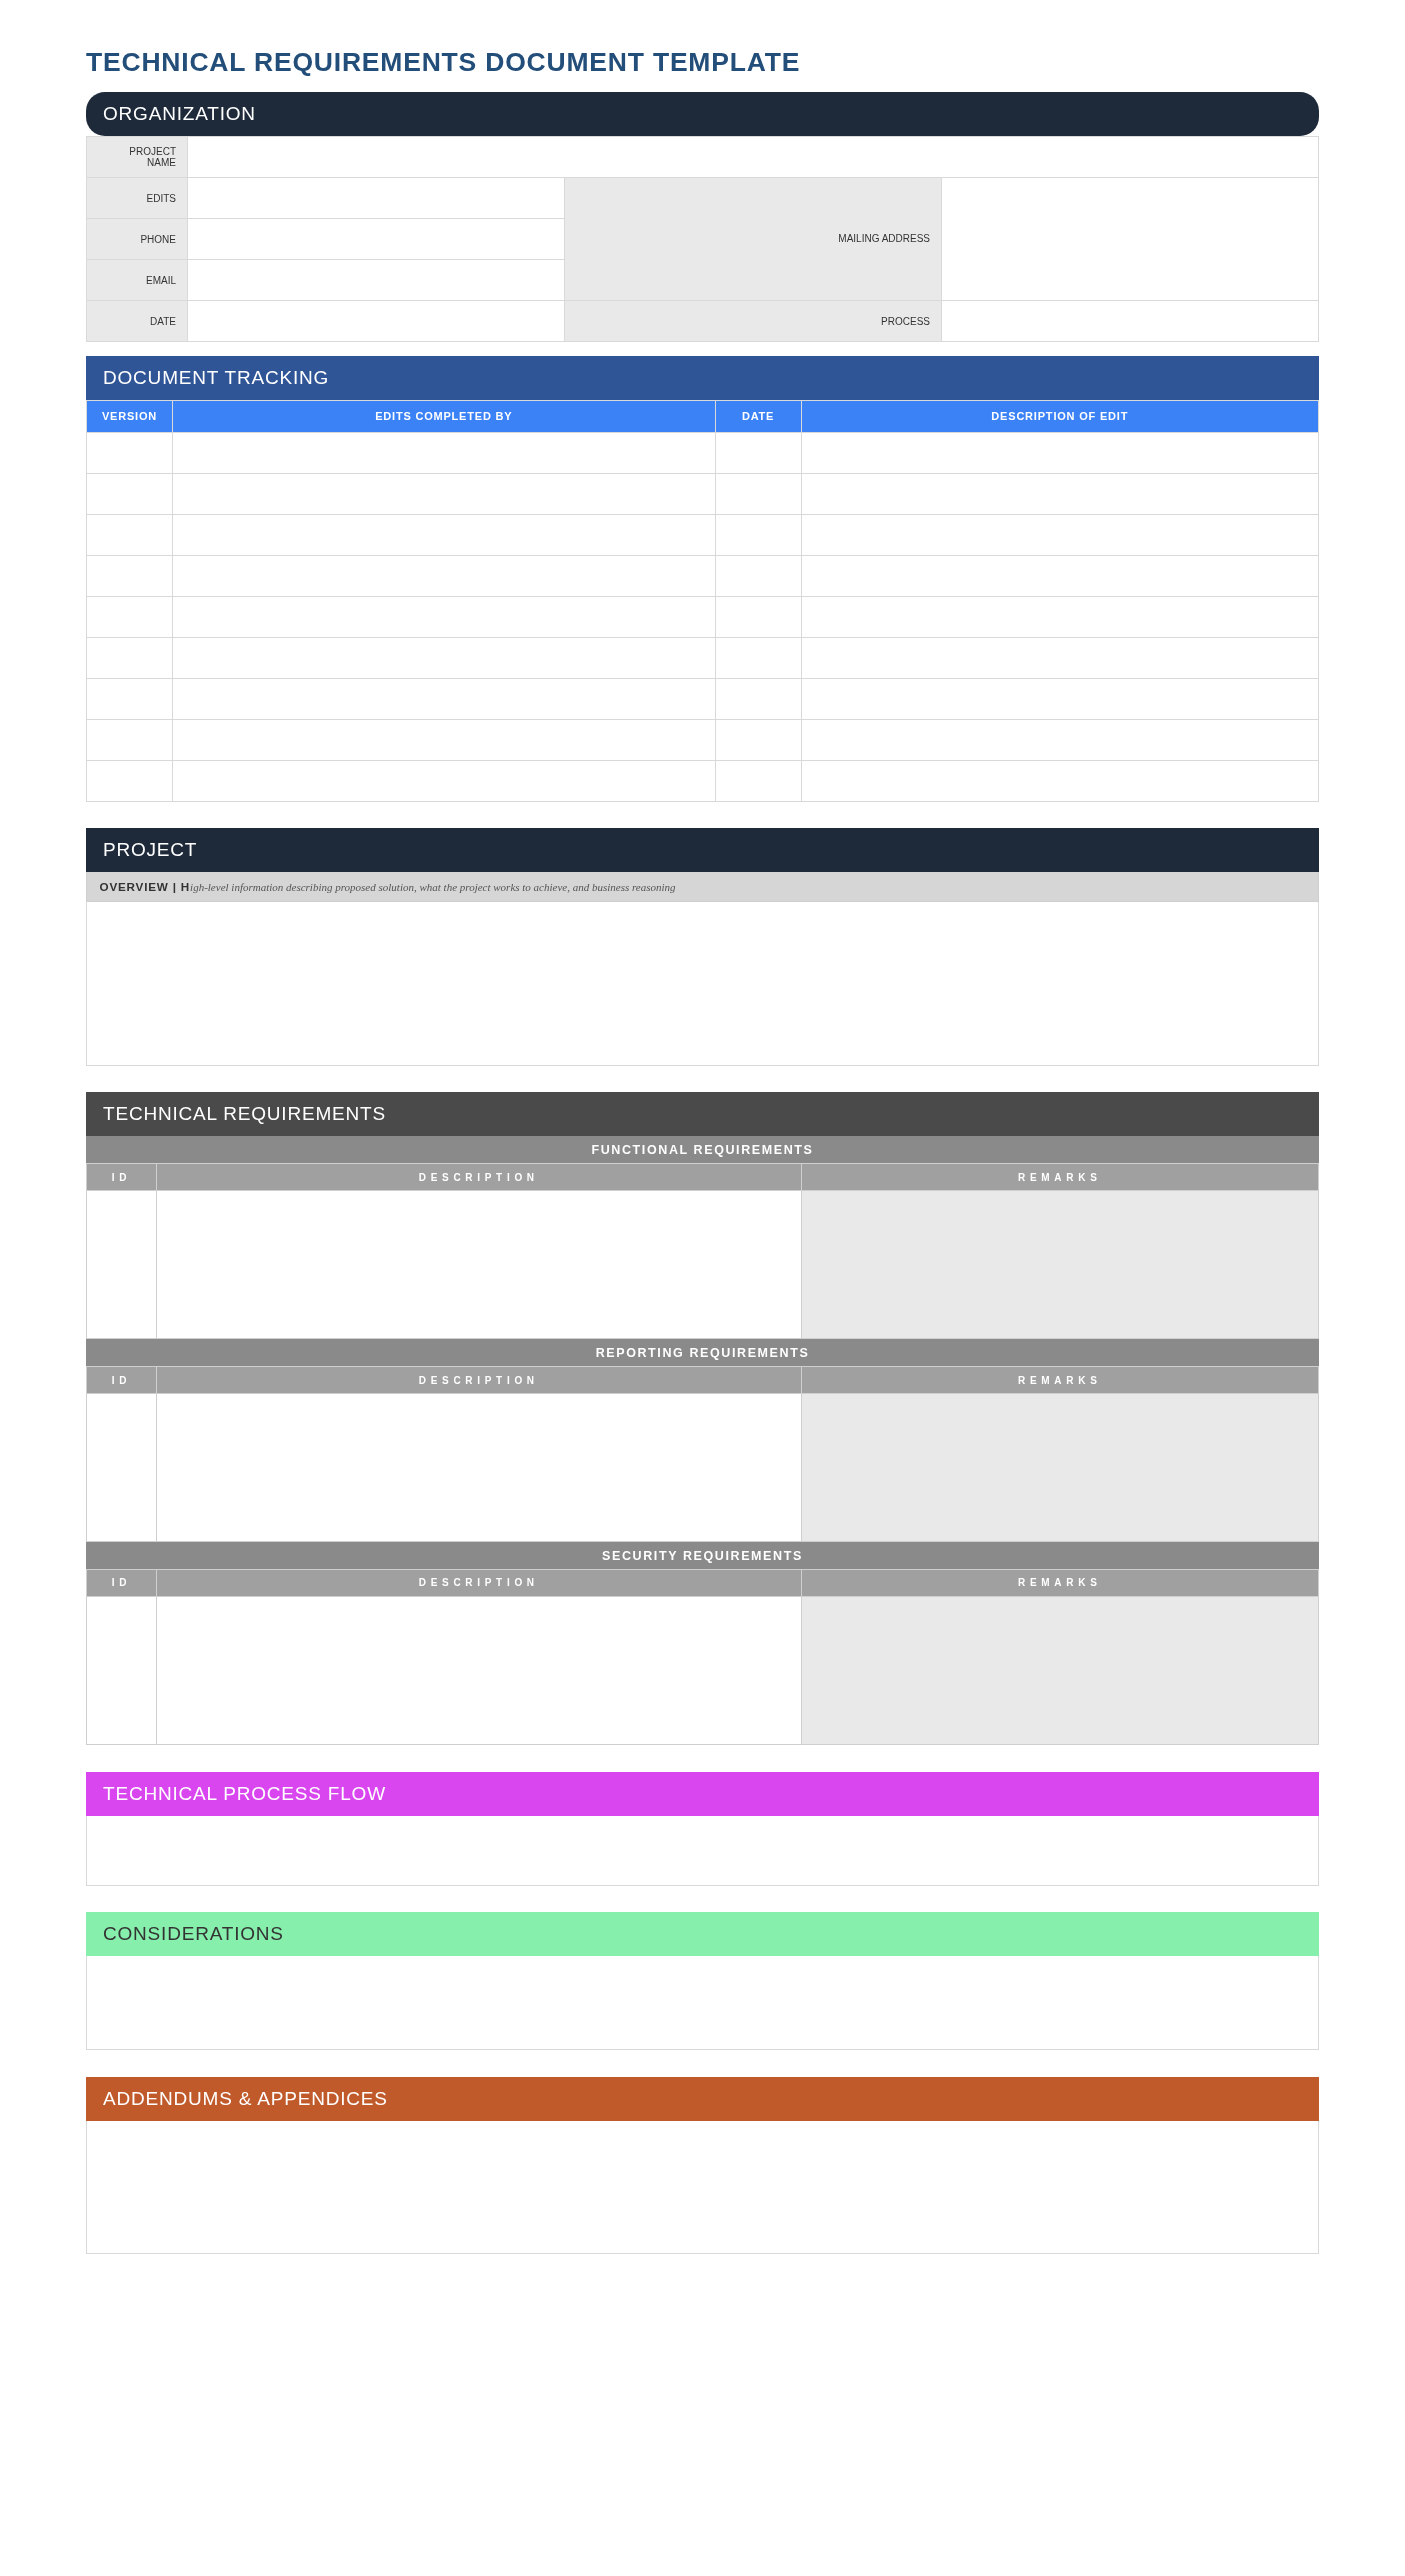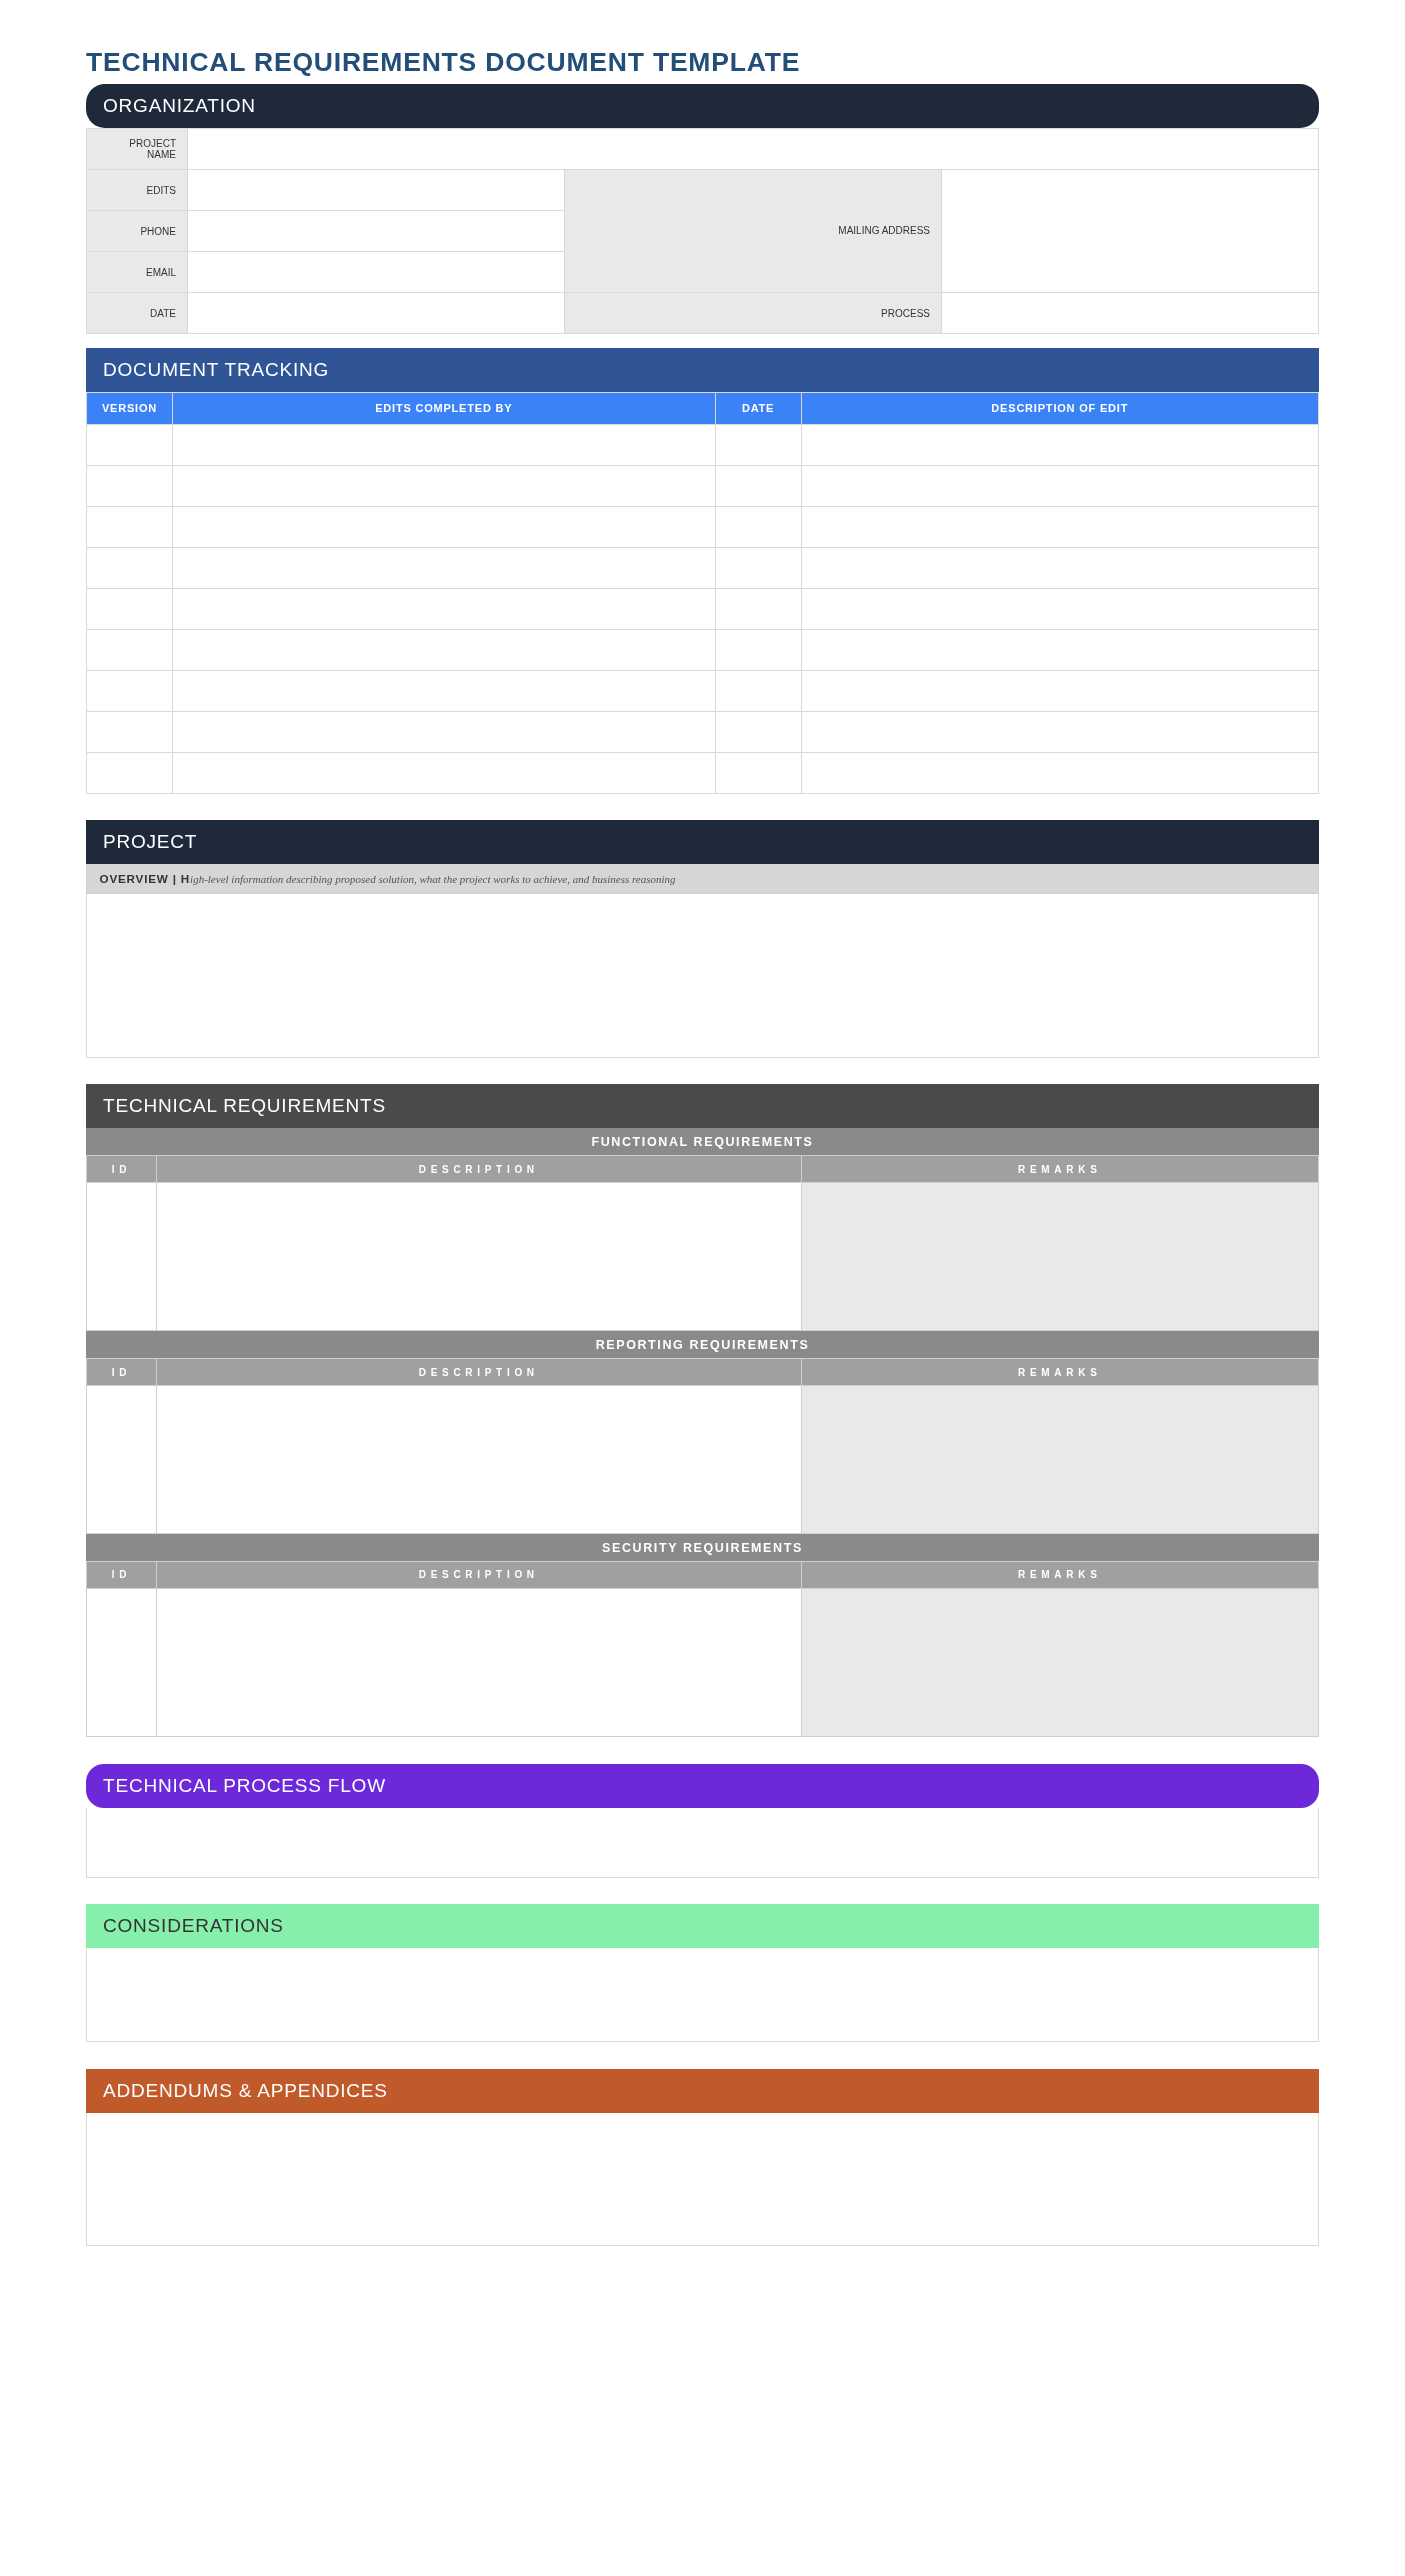--- a/index.html
+++ b/index.html
@@ -7,34 +7,34 @@
     background: #ffffff;
     font-family: Arial, Helvetica, sans-serif;
     width: 1405px;
     padding: 47px 86px 94px 86px;
   }
   .page-title {
     color: #234e7a;
     font-weight: 700;
     font-size: 26.5px;
     letter-spacing: 0.8px;
-    margin-bottom: 6px;
+    margin-bottom: 14px;
   }
   .section-bar {
     color: #ffffff;
     font-size: 19px;
     font-weight: 400;
     padding: 11px 17px;
     letter-spacing: 0.8px;
   }
   .org-bar     { background: #1e2a3a; border-radius: 19px; }
   .track-bar   { background: #2f5597; }
   .project-bar { background: #1e2a3a; }
   .tech-bar    { background: #4a4a4a; }
-  .flow-bar    { background: #6d28d9; border-radius: 18px; }
+  .flow-bar    { background: #d946ef; }
   .consid-bar  { background: #86efac; color: #333333; }
   .addend-bar  { background: #c15a2b; }
 
   
   .org-table { width: 100%; border-collapse: collapse; table-layout: fixed; }
   .org-table td {
     border: 0.8px solid #d9d9d9;
     font-size: 11px;
     padding: 7.8px 11px;
     height: 41px;

